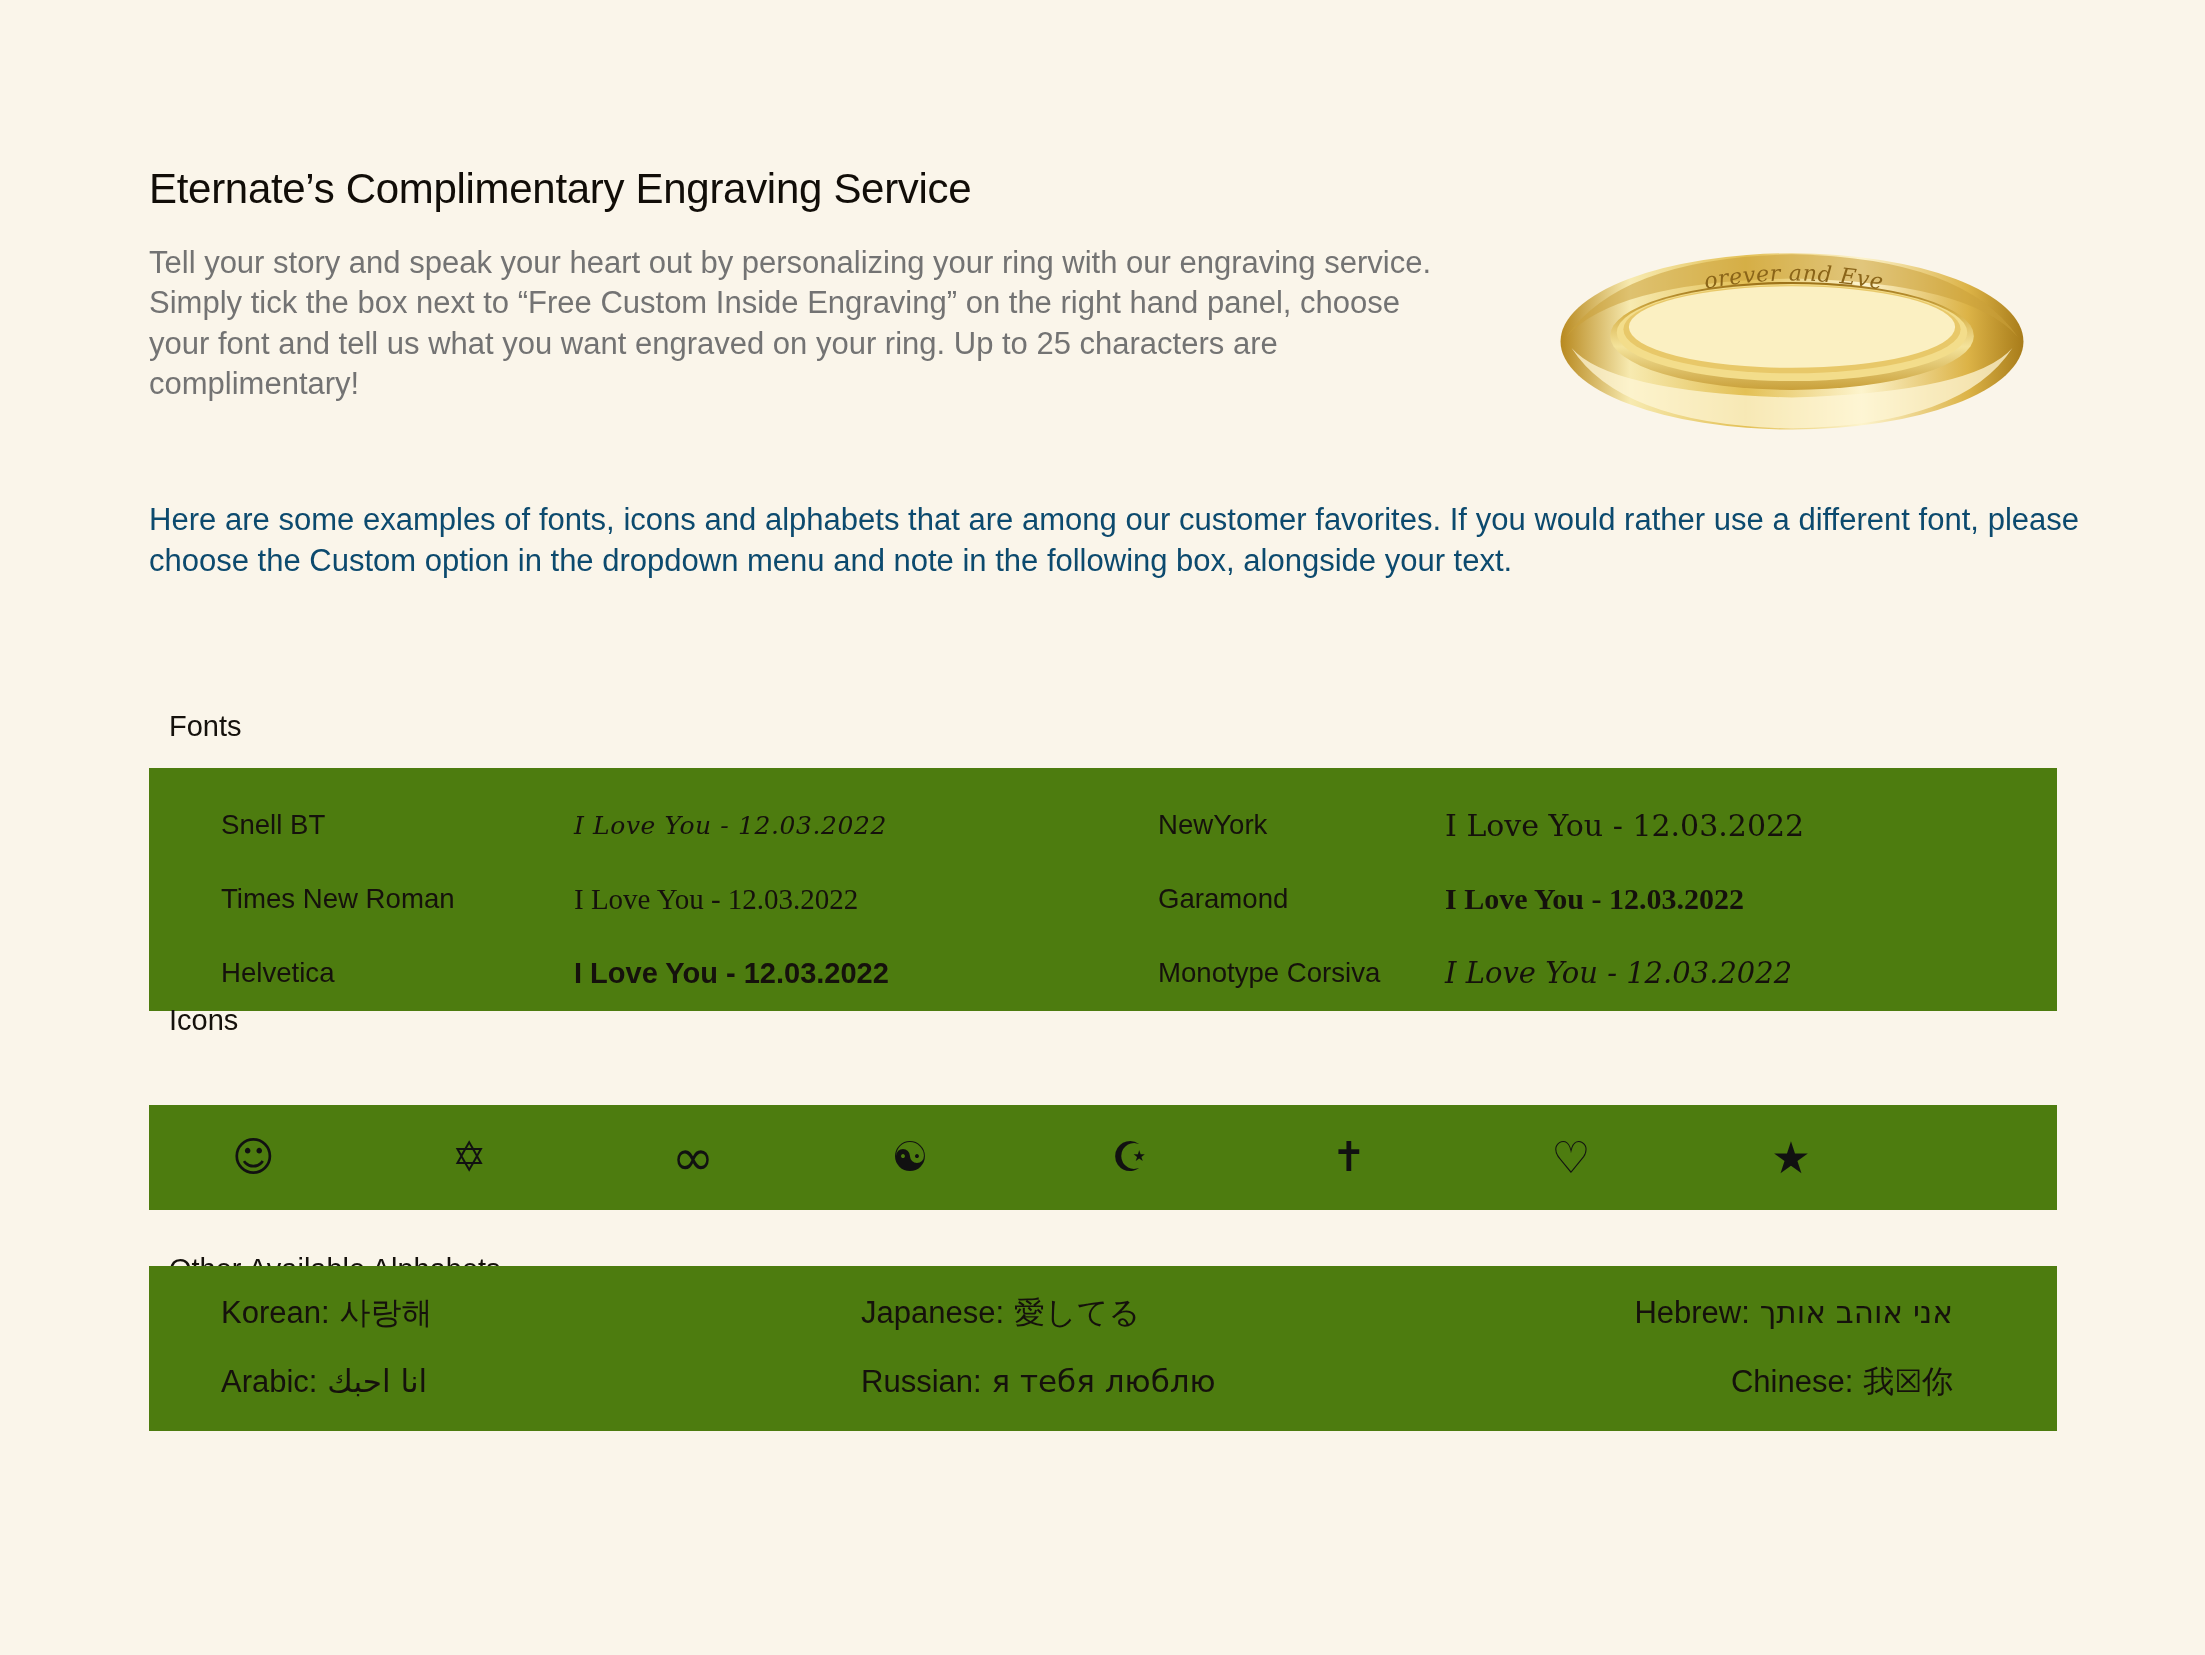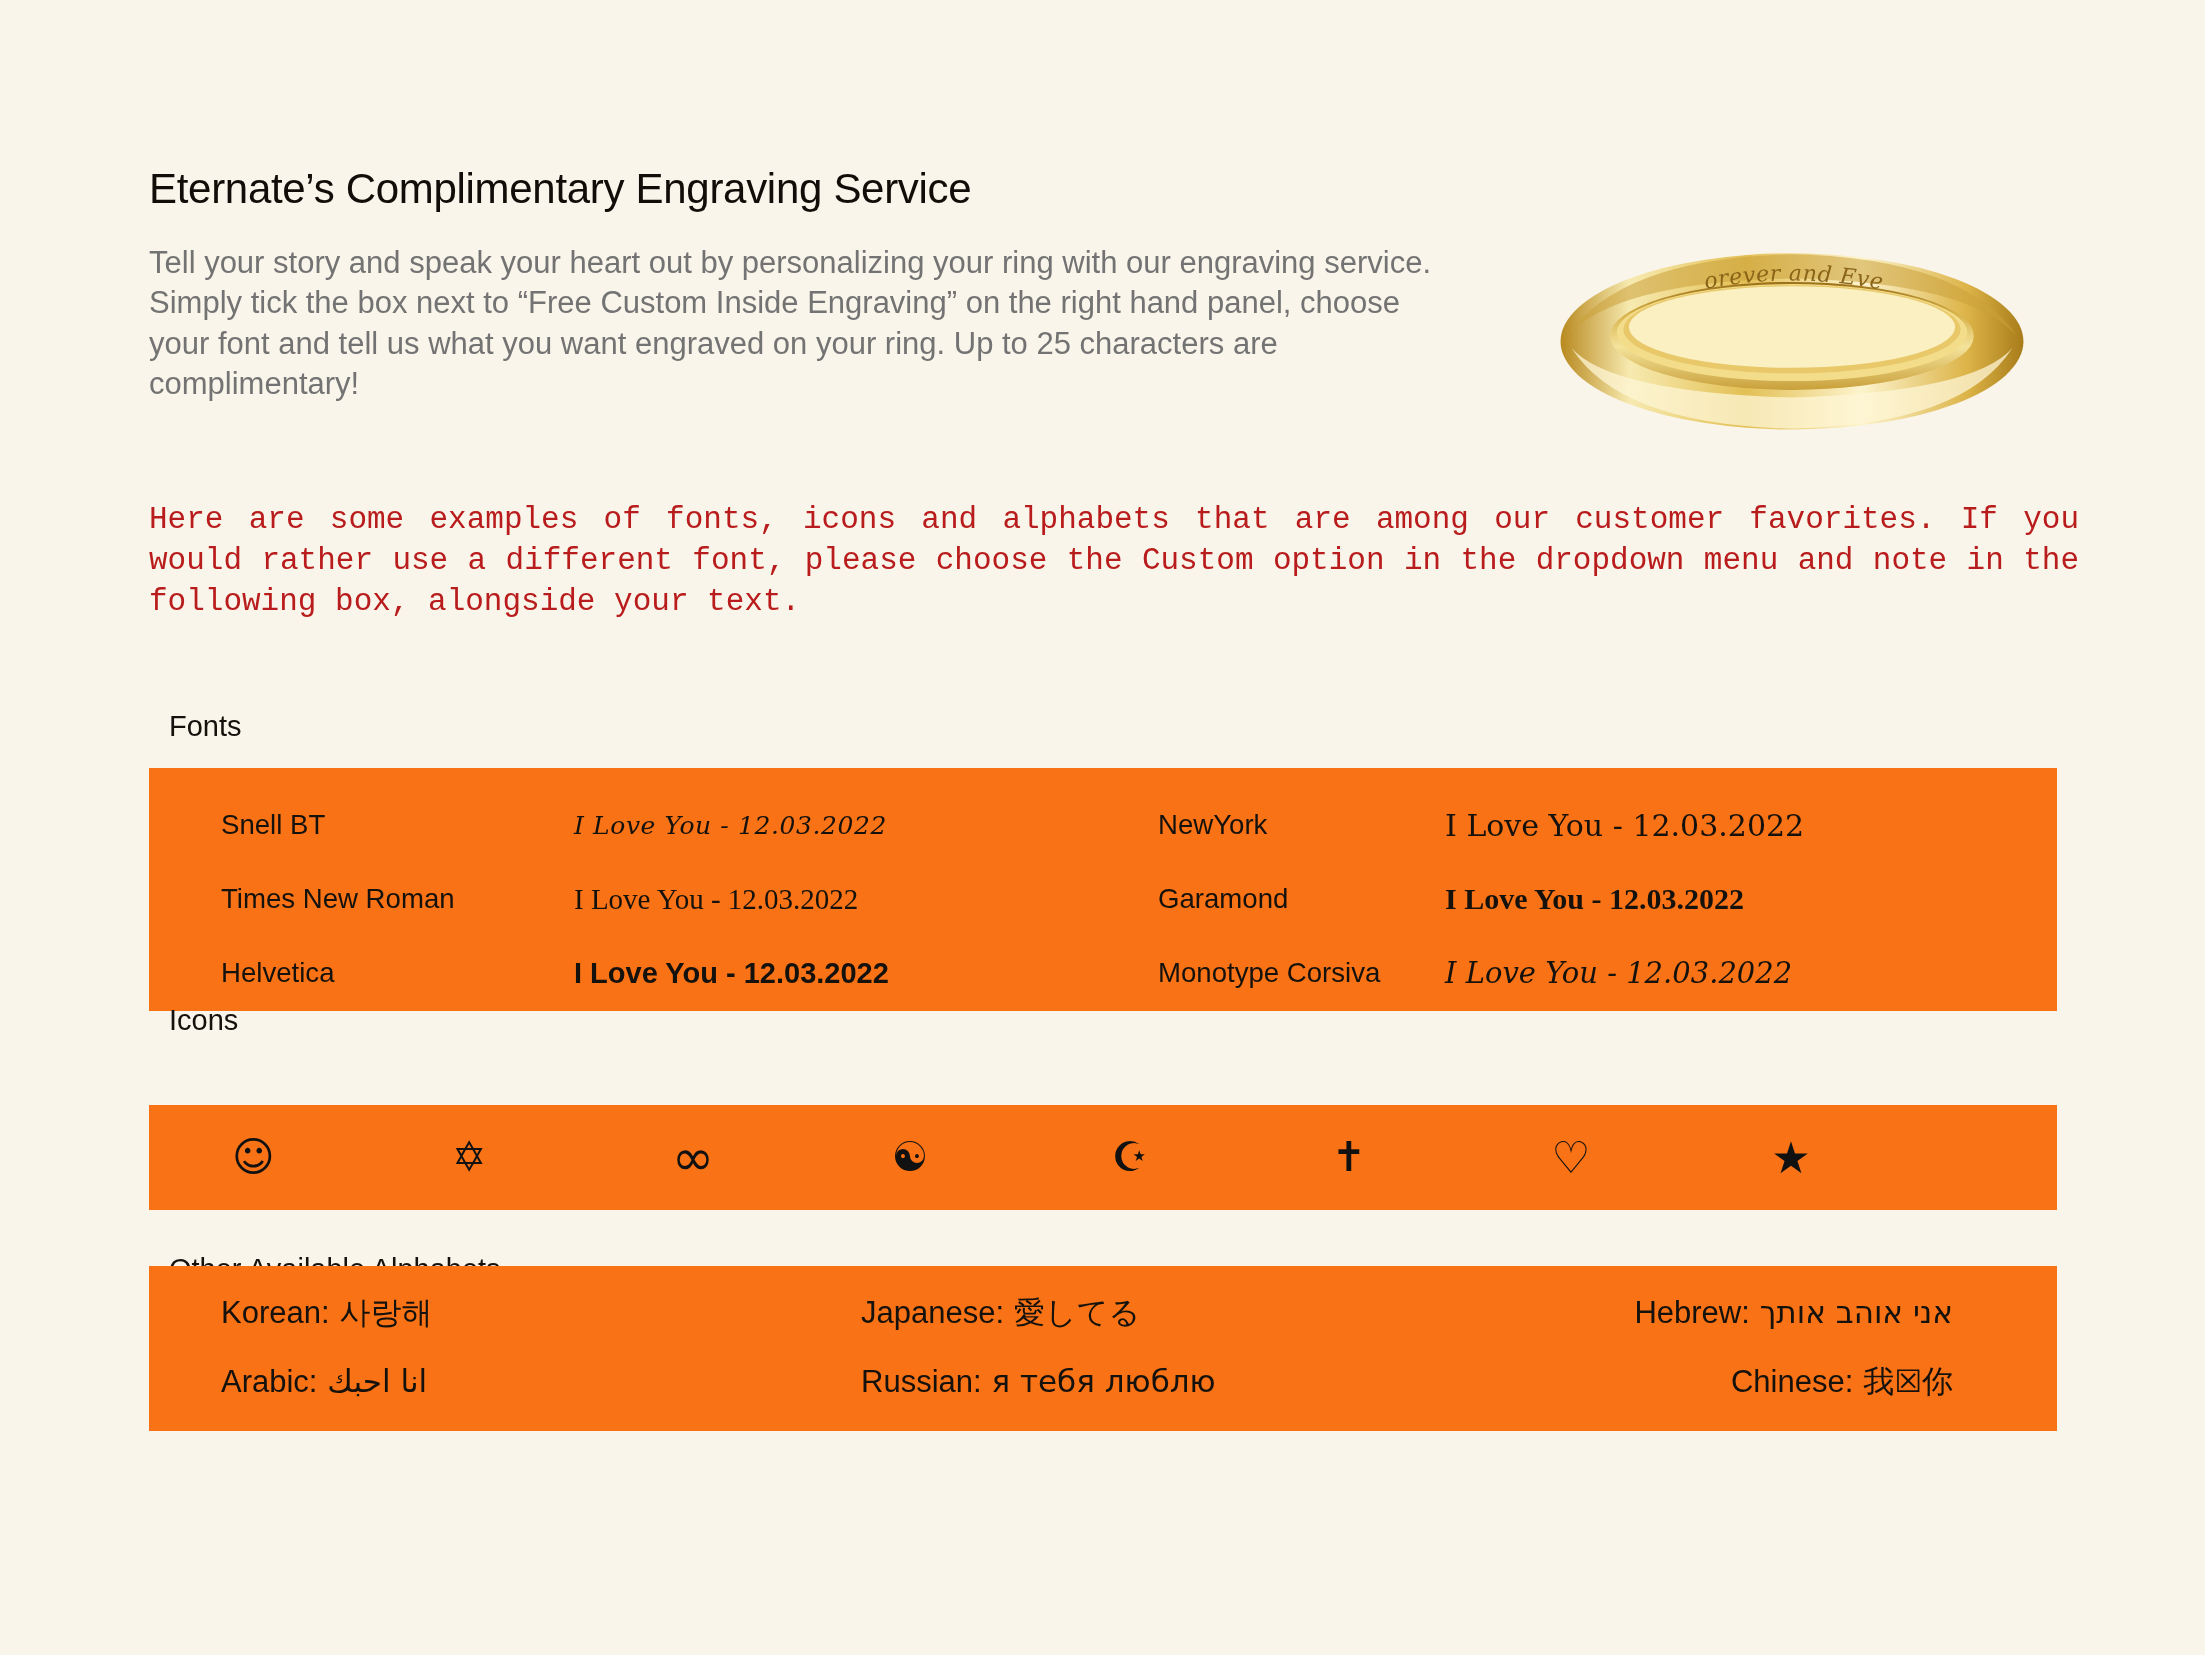--- a/index.html
+++ b/index.html
@@ -47,23 +47,22 @@
   }
 
   .wide-para {
     position: absolute;
     left: 149px;
     top: 499px;
     width: 1930px;
     font-size: 31px;
     line-height: 1.33;
     text-align: justify;
-    color: #b91c1c;
+    color: #0c4a6e;
     margin: 0;
-    font-family: Liberation Mono, monospace;
   }
 
   
   .ring-wrap {
     position: absolute;
     left: 1533px;
     top: 210px;
     width: 518px;
     height: 265px;
   }
@@ -85,21 +84,21 @@
     margin-left: 20px;
   }
   .label-fonts { top: 710px; }
   .label-icons { top: 1004px; }
   .label-alphabets { top: 1253px; }
 
   
   .panel {
     position: absolute;
     left: 149px;
-    background: #f97316;
+    background: #4d7c0f;
     box-sizing: border-box;
   }
   .panel-fonts {
     top: 768px;
     width: 1908px;
     height: 243px;
     padding: 20px 0 0 0;
   }
   .panel-icons {
     top: 1105px;

